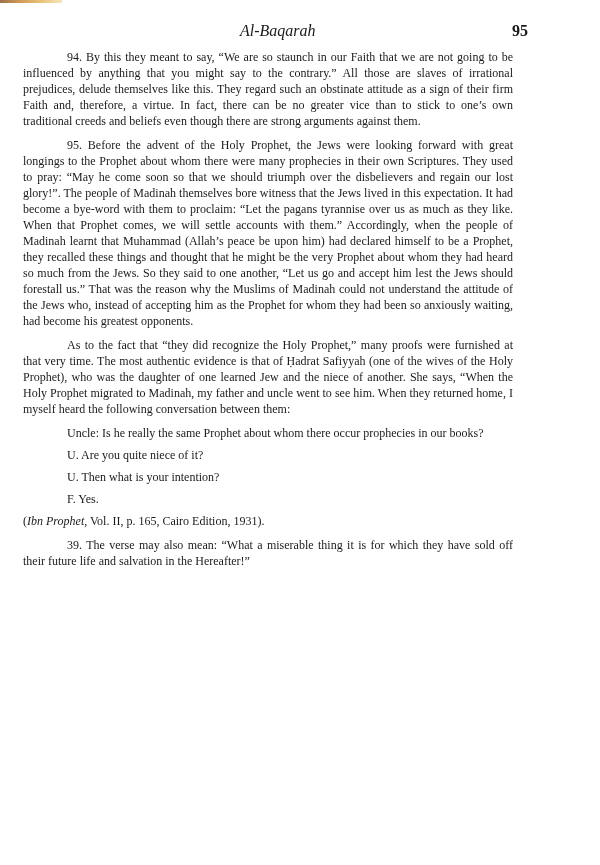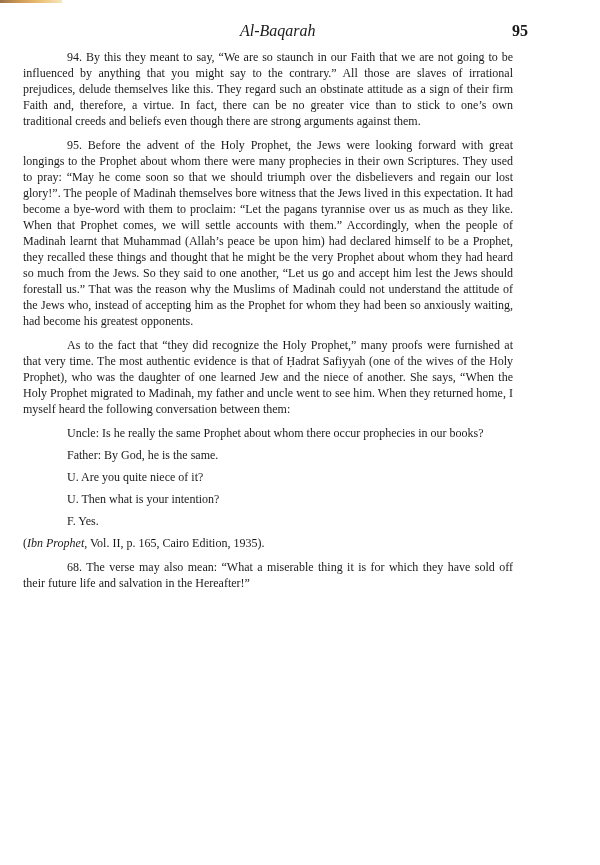--- a/index.html
+++ b/index.html
@@ -27,20 +27,19 @@
   <span class="running-title">Al-Baqarah</span>
   <span class="page-number">95</span>
 </div>
 
 <div class="body-text">
   <p class="para">94. By this they meant to say, “We are so staunch in our Faith that we are not going to be influenced by anything that you might say to the contrary.” All those are slaves of irrational prejudices, delude themselves like this. They regard such an obstinate attitude as a sign of their firm Faith and, therefore, a virtue. In fact, there can be no greater vice than to stick to one’s own traditional creeds and beliefs even though there are strong arguments against them.</p>
   <p class="para">95. Before the advent of the Holy Prophet, the Jews were looking forward with great longings to the Prophet about whom there were many prophecies in their own Scriptures. They used to pray: “May he come soon so that we should triumph over the disbelievers and regain our lost glory!”. The people of Madinah themselves bore witness that the Jews lived in this expectation. It had become a bye-word with them to proclaim: “Let the pagans tyrannise over us as much as they like. When that Prophet comes, we will settle accounts with them.” Accordingly, when the people of Madinah learnt that Muhammad (Allah’s peace be upon him) had declared himself to be a Prophet, they recalled these things and thought that he might be the very Prophet about whom they had heard so much from the Jews. So they said to one another, “Let us go and accept him lest the Jews should forestall us.” That was the reason why the Muslims of Madinah could not understand the attitude of the Jews who, instead of accepting him as the Prophet for whom they had been so anxiously waiting, had become his greatest opponents.</p>
   <p class="para">As to the fact that “they did recognize the Holy Prophet,” many proofs were furnished at that very time. The most authentic evidence is that of Ḥadrat Safiyyah (one of the wives of the Holy Prophet), who was the daughter of one learned Jew and the niece of another. She says, “When the Holy Prophet migrated to Madinah, my father and uncle went to see him. When they returned home, I myself heard the following conversation between them:</p>
 
   <p class="dialogue">Uncle: Is he really the same Prophet about whom there occur prophecies in our books?</p>
-  <p class="dialogue short">Father: By God, he is the same.</p>
   <p class="dialogue short">U. Are you quite niece of it?</p>
   <p class="dialogue short">U. Then what is your intention?</p>
   <p class="dialogue short">F. Yes.</p>
-  <p class="para no-indent"><span>(</span><span class="cite-italic">Ibn Prophet</span><span>, Vol. II, p. 165, Cairo Edition, 1935).</span></p>
+  <p class="para no-indent"><span>(</span><span class="cite-italic">Ibn Prophet</span><span>, Vol. II, p. 165, Cairo Edition, 1931).</span></p>
 
-  <p class="para">68. The verse may also mean: “What a miserable thing it is for which they have sold off their future life and salvation in the Hereafter!”</p>
+  <p class="para">39. The verse may also mean: “What a miserable thing it is for which they have sold off their future life and salvation in the Hereafter!”</p>
 </div>
 
 </body></html>

